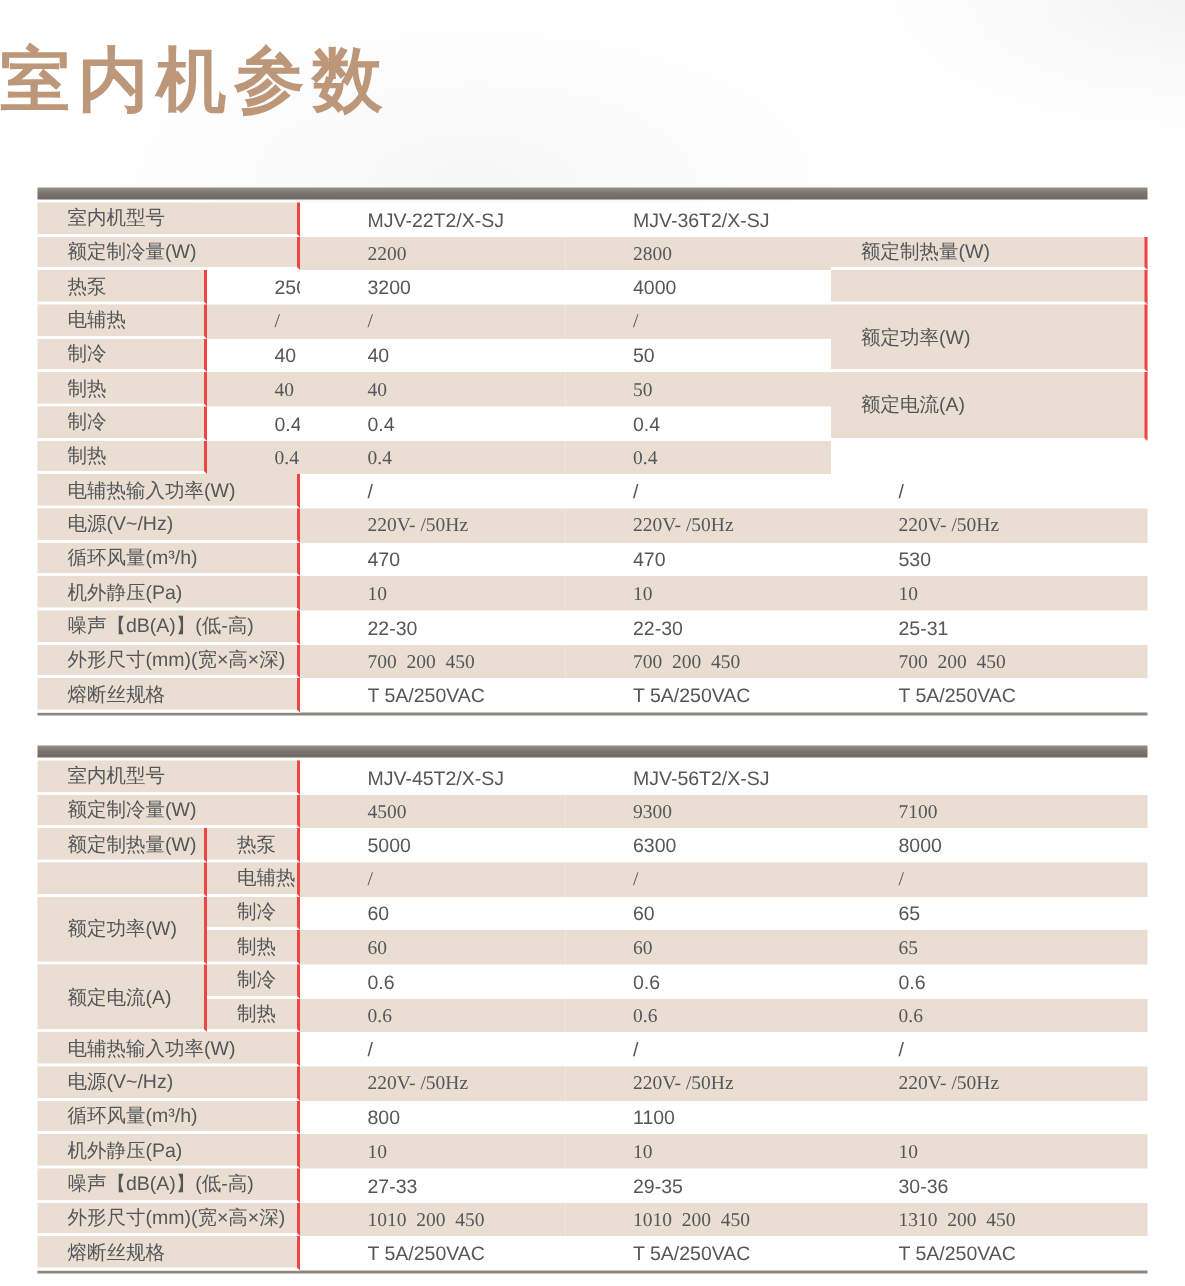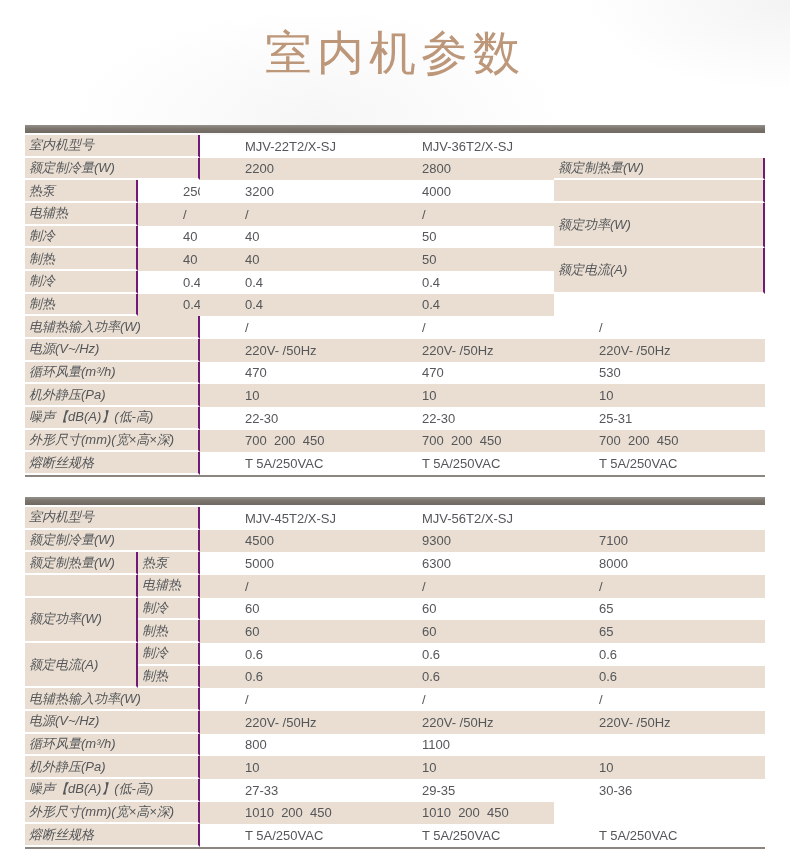--- a/index.html
+++ b/index.html
@@ -15,21 +15,21 @@
     width:790px;height:857px;position:relative;
     font-family:"Liberation Sans","DejaVu Sans",sans-serif;
     background:
       radial-gradient(ellipse 300px 130px at 100% 0%, #f3f3f3, rgba(255,255,255,0) 70%),
       radial-gradient(ellipse 340px 150px at 40% 14%, #f6f6f6, rgba(255,255,255,0) 75%),
       #ffffff;
     overflow:hidden;
   }
   .title{
     position:absolute;top:22px;left:0;right:0;margin:0;
-    text-align:center;font-size:47px;font-weight:400;
+    text-align:left;font-size:47px;font-weight:700;
     letter-spacing:5px;color:var(--title);
   }
   .spec-table{position:absolute;left:25px;width:740px;}
   .spec-table.t1{top:125px;}
   .spec-table.t2{top:497px;}
   .topbar{
     height:8px;width:740px;margin-bottom:2px;
     background:linear-gradient(180deg,var(--bar-top) 0%,#7b756d 45%,var(--bar-bot) 100%);
   }
   .grid{
@@ -38,27 +38,26 @@
     grid-auto-rows:22.66px;
     border-bottom:2px solid var(--bottomline);
     background:#fff;
   }
   .c{
     display:flex;align-items:center;box-sizing:border-box;
     font-size:13px;color:var(--text);white-space:pre;overflow:hidden;
   }
   .lab,.sub{
     background:var(--beige);
-    border-right:2px solid #701a75;
+    border-right:2px solid #ef4444;
     border-bottom:2px solid #fff;
-    padding-left:4px;
-    font-style:italic;
+    padding-left:20px;
   }
   .val{padding-left:45px;}
-  .val.shade{background:var(--beige);}
+  .val.shade{background:var(--beige);font-family:Liberation Serif, serif;}
 </style>
 </head>
 <body>
 
 <div class="page">
   <h1 class="title">室内机参数</h1>
 
   <section class="spec-table t1">
     <div class="topbar"></div>
     <div class="grid">
@@ -180,19 +179,20 @@
         <div class="c val shade">10</div>
         <div class="c val shade">10</div>
         <div class="c val shade">10</div>
         <div class="c lab" style="grid-column: span 2;">噪声【dB(A)】(低-高)</div>
         <div class="c val">27-33</div>
         <div class="c val">29-35</div>
         <div class="c val">30-36</div>
         <div class="c lab" style="grid-column: span 2;">外形尺寸(mm)(宽×高×深)</div>
         <div class="c val shade">1010  200  450</div>
         <div class="c val shade">1010  200  450</div>
+        <div class="c val shade">1310  200  450</div>
         <div class="c lab" style="grid-column: span 2;">熔断丝规格</div>
         <div class="c val">T 5A/250VAC</div>
         <div class="c val">T 5A/250VAC</div>
         <div class="c val">T 5A/250VAC</div>
       </div>
   </section>
 </div>
 
 </body></html>

